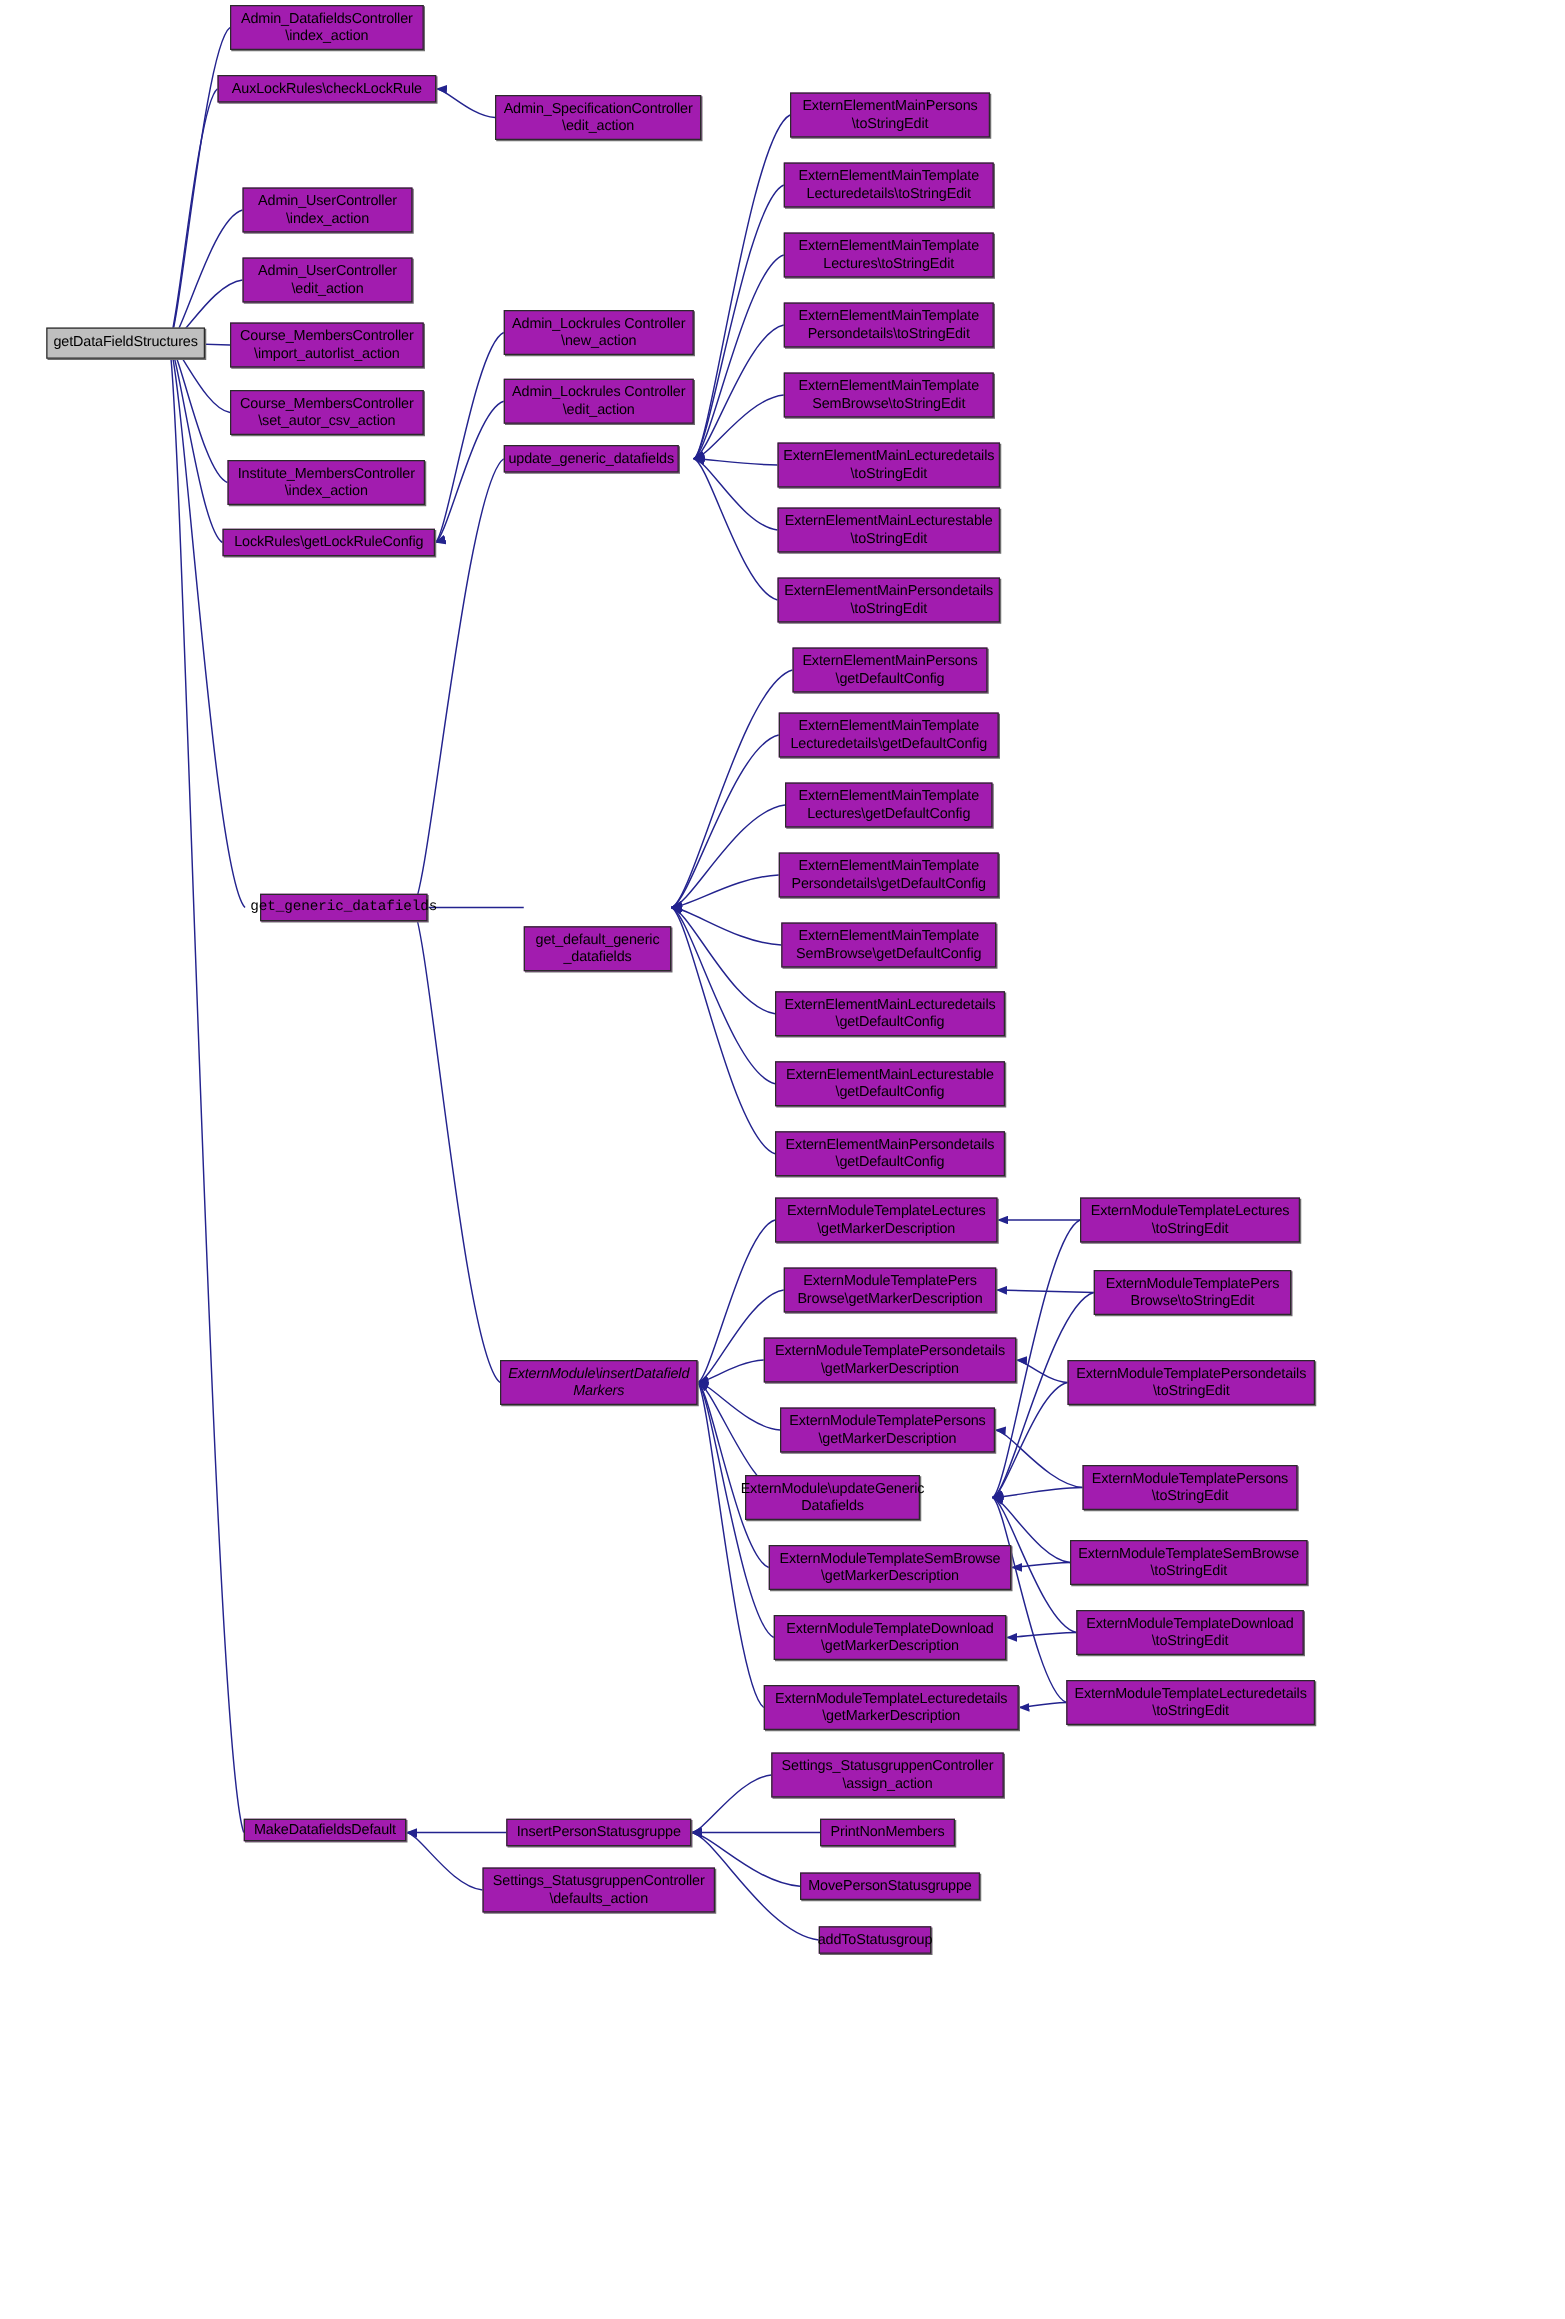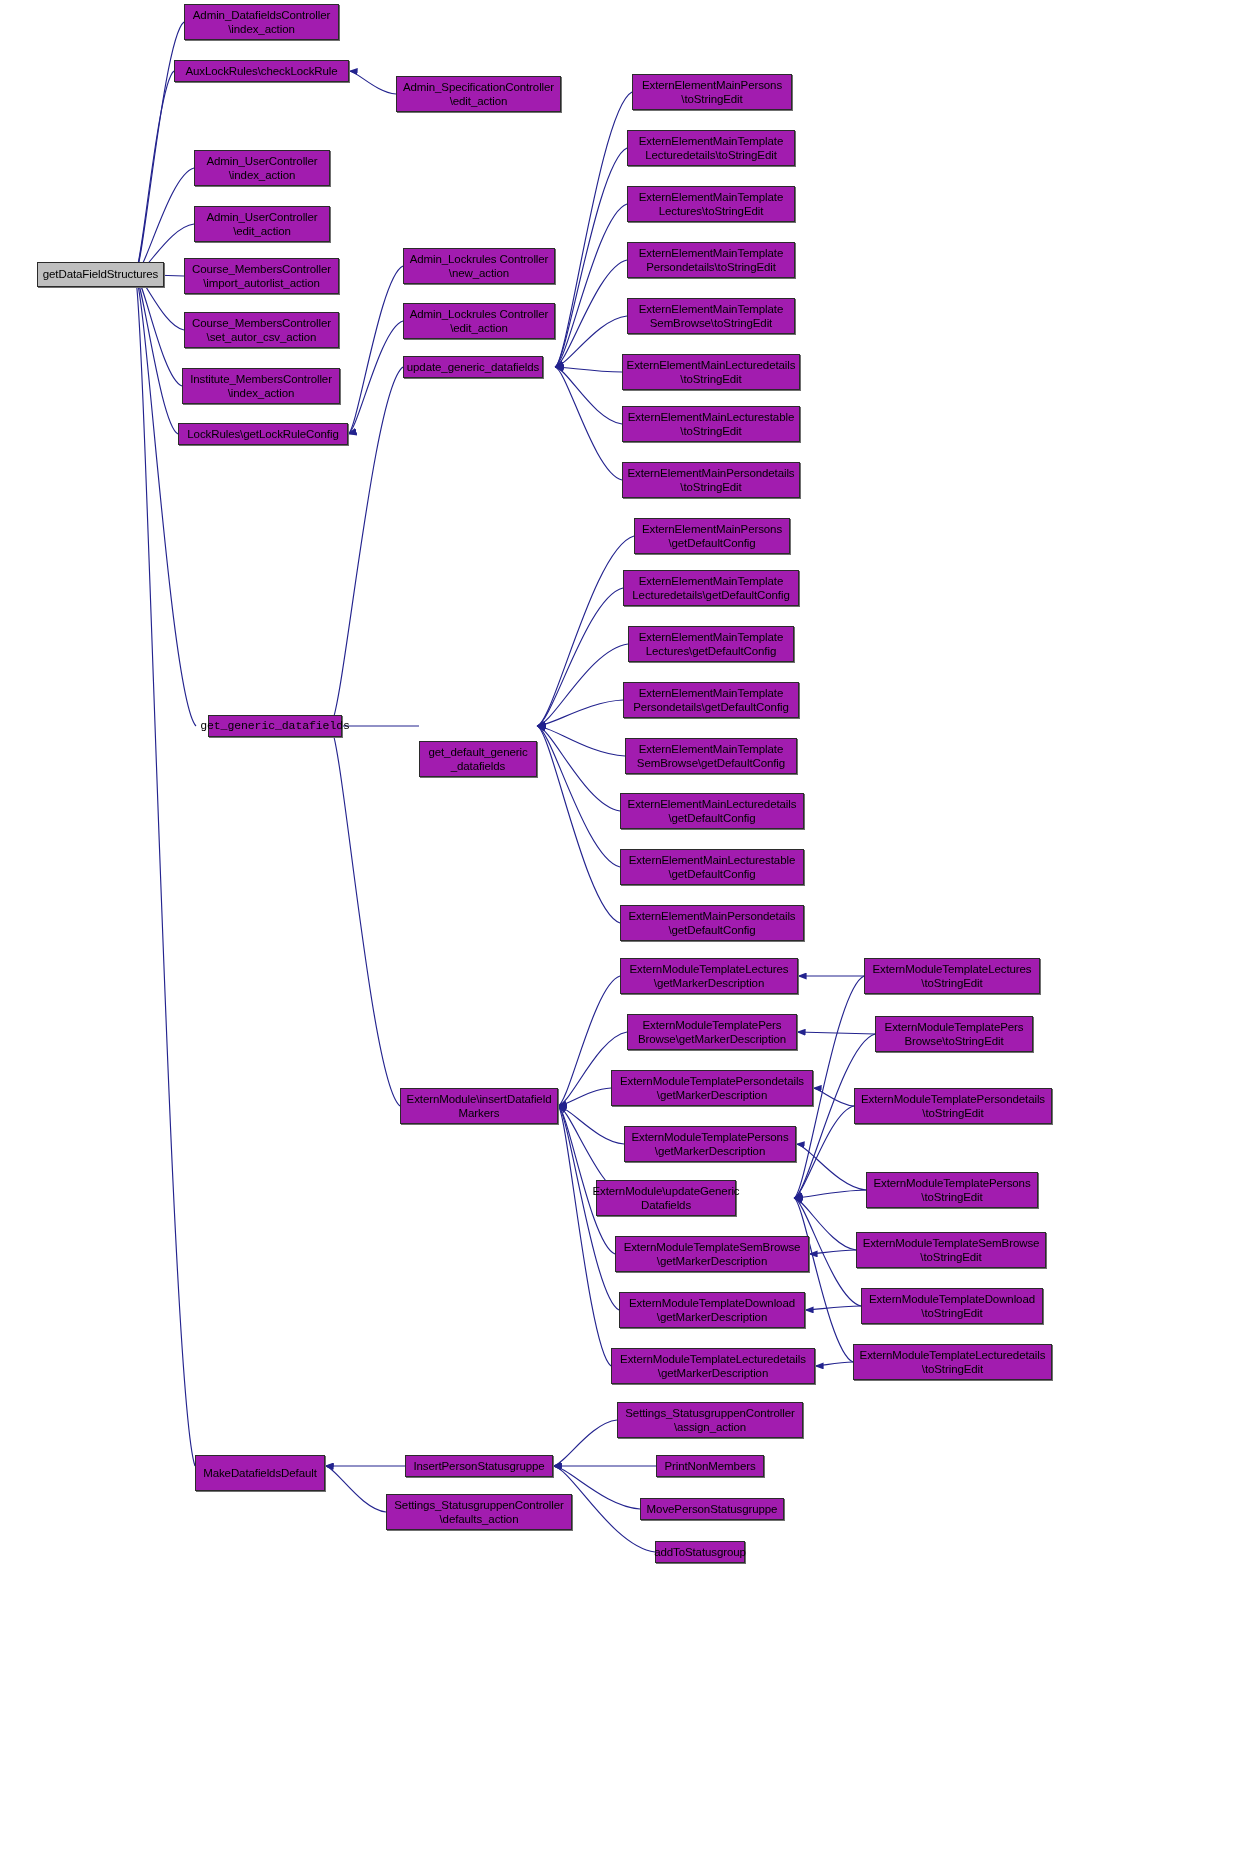--- a/index.html
+++ b/index.html
@@ -160,21 +160,21 @@
       <div class="node" style="left: 419px; top: 708px; width: 118px; height: 36px; margin-top: 33px;">get_default_generic
 _datafields</div>
       <div class="node" style="left: 620px; top: 958px; width: 178px; height: 36px;">ExternModuleTemplateLectures
 \getMarkerDescription</div>
       <div class="node" style="left: 627px; top: 1014px; width: 170px; height: 36px;">ExternModuleTemplatePers
 Browse\getMarkerDescription</div>
       <div class="node" style="left: 611px; top: 1070px; width: 202px; height: 36px;">ExternModuleTemplatePersondetails
 \getMarkerDescription</div>
       <div class="node" style="left: 624px; top: 1126px; width: 172px; height: 36px;">ExternModuleTemplatePersons
 \getMarkerDescription</div>
-      <div class="node" style="left: 400px; top: 1088px; width: 158px; height: 36px;">ExternModule\insertDatafield
+      <div class="node" style="left: 400px; top: 1088px; width: 158px; height: 36px; font-style: italic;">ExternModule\insertDatafield
 Markers</div>
       <div class="node" style="left: 596px; top: 1180px; width: 140px; height: 36px;">ExternModule\updateGeneric
 Datafields</div>
       <div class="node" style="left: 615px; top: 1236px; width: 194px; height: 36px;">ExternModuleTemplateSemBrowse
 \getMarkerDescription</div>
       <div class="node" style="left: 619px; top: 1292px; width: 186px; height: 36px;">ExternModuleTemplateDownload
 \getMarkerDescription</div>
       <div class="node" style="left: 611px; top: 1348px; width: 204px; height: 36px;">ExternModuleTemplateLecturedetails
 \getMarkerDescription</div>
       <div class="node" style="left: 864px; top: 958px; width: 176px; height: 36px;">ExternModuleTemplateLectures
@@ -184,21 +184,21 @@
       <div class="node" style="left: 854px; top: 1088px; width: 198px; height: 36px;">ExternModuleTemplatePersondetails
 \toStringEdit</div>
       <div class="node" style="left: 866px; top: 1172px; width: 172px; height: 36px;">ExternModuleTemplatePersons
 \toStringEdit</div>
       <div class="node" style="left: 856px; top: 1232px; width: 190px; height: 36px;">ExternModuleTemplateSemBrowse
 \toStringEdit</div>
       <div class="node" style="left: 861px; top: 1288px; width: 182px; height: 36px;">ExternModuleTemplateDownload
 \toStringEdit</div>
       <div class="node" style="left: 853px; top: 1344px; width: 199px; height: 36px;">ExternModuleTemplateLecturedetails
 \toStringEdit</div>
-      <div class="node" style="left: 195px; top: 1455px; width: 130px; height: 36px;">MakeDatafieldsDefault</div>
+      <div class="node" style="left: 195px; top: 1455px; width: 130px; height: 18px;">MakeDatafieldsDefault</div>
       <div class="node" style="left: 405px; top: 1455px; width: 148px; height: 22px;">InsertPersonStatusgruppe</div>
       <div class="node" style="left: 386px; top: 1494px; width: 186px; height: 36px;">Settings_StatusgruppenController
 \defaults_action</div>
       <div class="node" style="left: 617px; top: 1402px; width: 186px; height: 36px;">Settings_StatusgruppenController
 \assign_action</div>
       <div class="node" style="left: 656px; top: 1455px; width: 108px; height: 22px;">PrintNonMembers</div>
       <div class="node" style="left: 640px; top: 1498px; width: 144px; height: 22px;">MovePersonStatusgruppe</div>
       <div class="node" style="left: 655px; top: 1541px; width: 90px; height: 22px;">addToStatusgroup</div>
     </div>
 </div>

